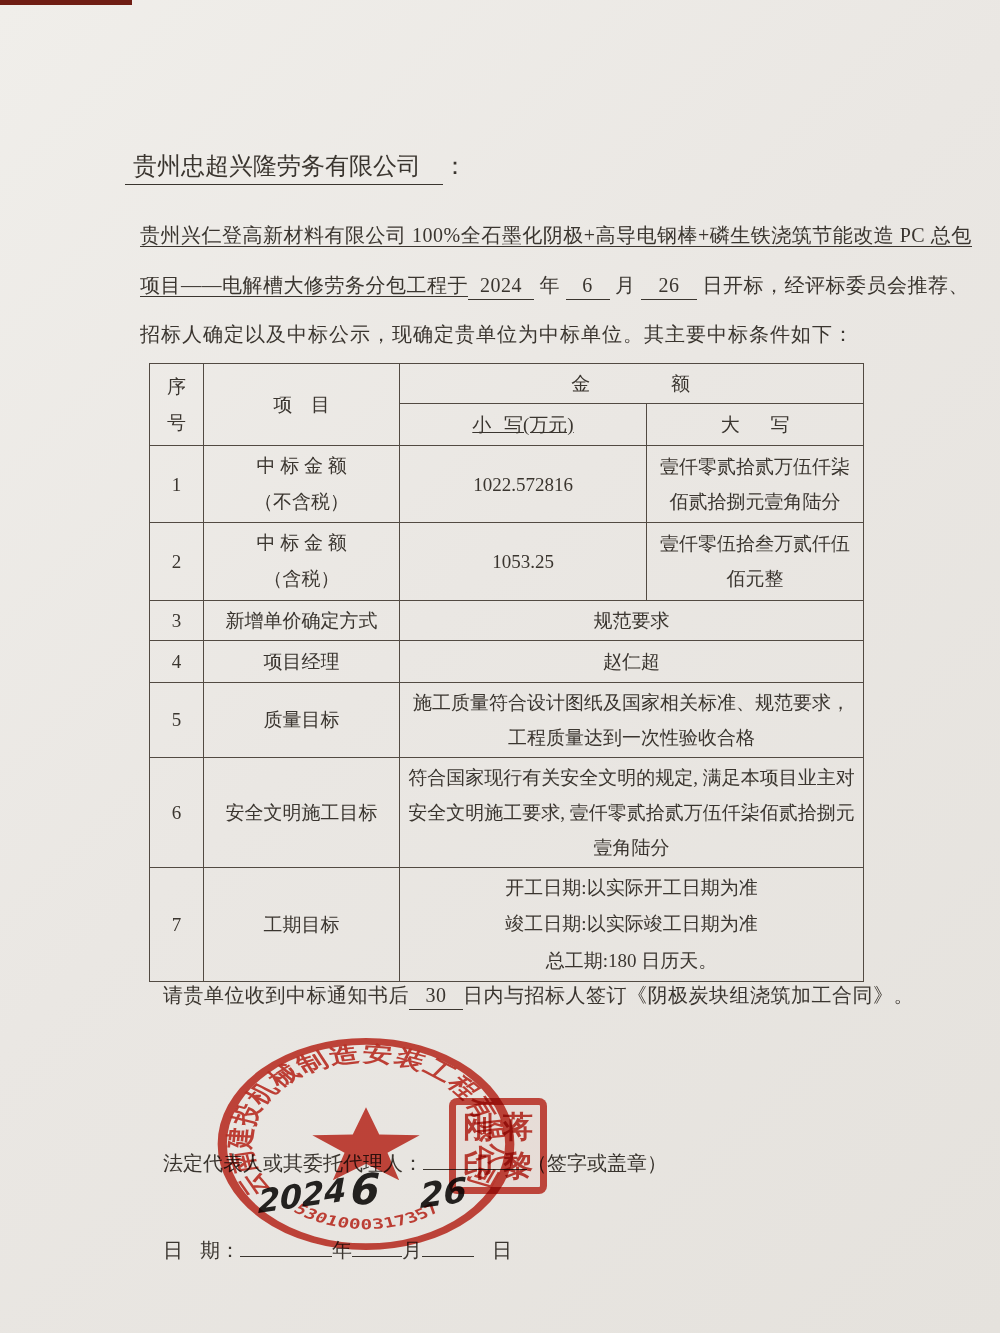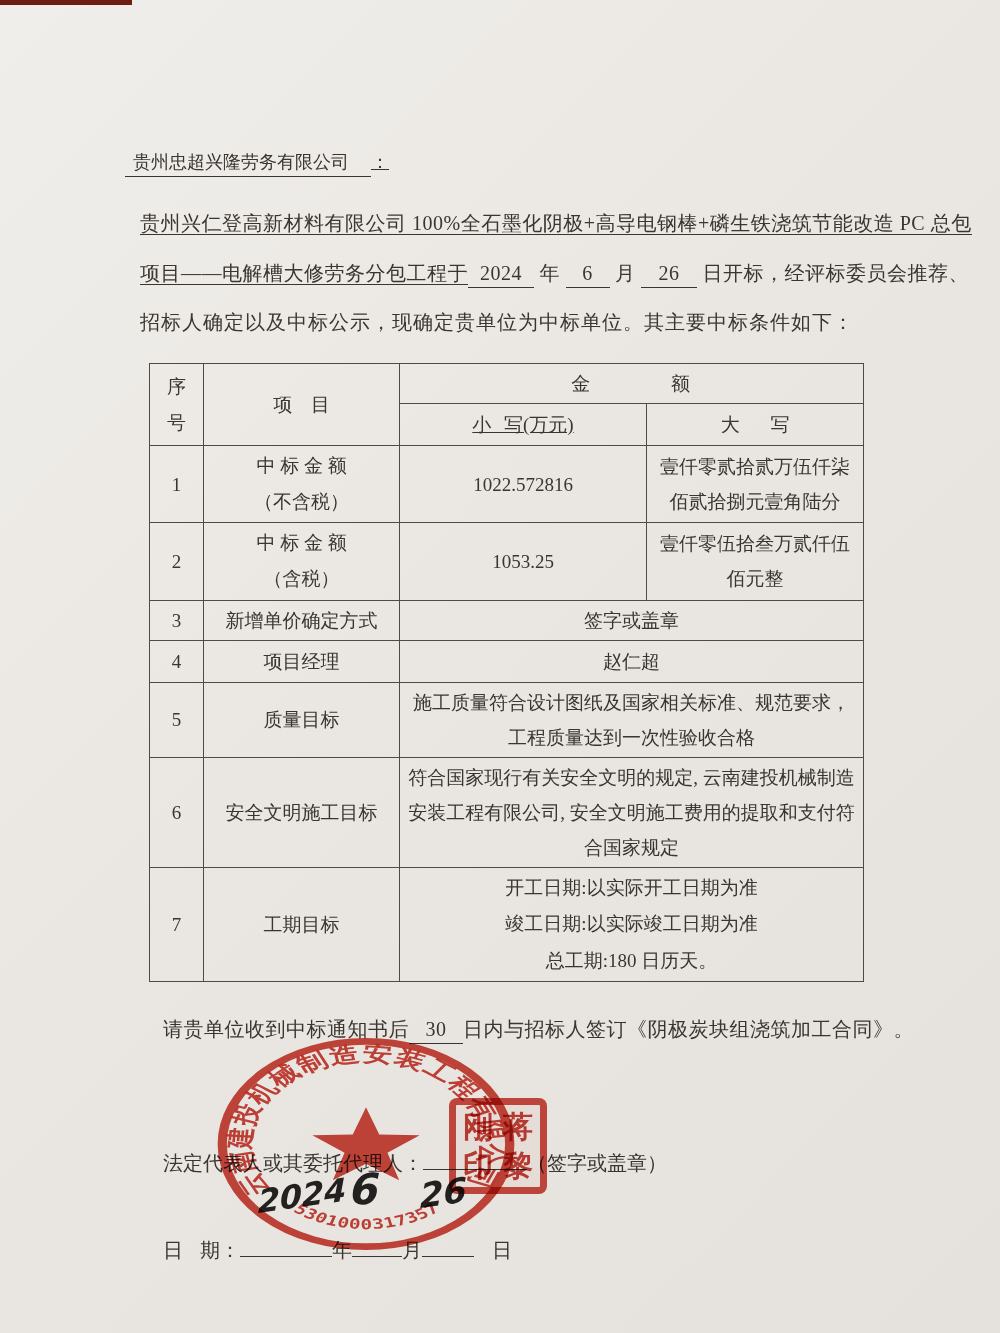--- a/index.html
+++ b/index.html
@@ -10,24 +10,24 @@
     font-family:"Liberation Serif","DejaVu Serif",serif;
     color:#3a352f;
     overflow:hidden;
   }
   .edge-sliver{position:absolute;left:0;top:0;width:132px;height:5px;background:#6f1d13;}
   .title{
     position:absolute;left:0;top:56px;width:100%;
     text-align:center;font-size:28px;font-weight:bold;
     letter-spacing:14px;color:#2f2b27;
   }
-  .addressee-line{position:absolute;left:125px;top:150px;font-size:18px;text-decoration:underline;}
+  .addressee-line{position:absolute;left:125px;top:150px;font-size:24px;}
   .u{border-bottom:1.5px solid #3a352f;}
   .addressee-name{display:inline-block;padding:0 22px 2px 8px;}
-  .body-line{position:absolute;left:140px;width:725px;font-size:20px;white-space:nowrap;letter-spacing:0.5px;}
+  .body-line{position:absolute;left:140px;width:725px;font-size:20px;white-space:nowrap;letter-spacing:0.5px;margin-top:12px;}
   .bl1{top:210px;}
   .bl2{top:260px;}
   .bl3{top:309px;letter-spacing:1px;}
   .blank{display:inline-block;text-align:center;padding-bottom:2px;}
   .blank.y{min-width:66px;}
   .blank.m{min-width:44px;}
   .blank.d{min-width:56px;}
   
   .award-table{
     position:absolute;left:149px;top:363px;
@@ -45,21 +45,21 @@
   .c-big{width:217px;}
   .h-amount{word-spacing:72px;letter-spacing:2px;}
   .h-big{word-spacing:26px;}
   .h-small{word-spacing:8px;text-decoration:underline;}
   .h-item{word-spacing:14px;}
   .two-line div{line-height:1.9;}
   .r1{height:75px;} .r2{height:65px;} .r3{height:38px;} .r4{height:42px;}
   .r5{height:72px;} .r6{height:108px;} .r7{height:105px;}
   .hA{height:40px;} .hB{height:42px;}
   .wrapcell{white-space:normal;line-height:1.85;}
-  .closing-line{position:absolute;left:163px;top:982px;font-size:20px;letter-spacing:0.5px;margin-top:34px;}
+  .closing-line{position:absolute;left:163px;top:982px;font-size:20px;letter-spacing:0.5px;}
   .days-blank{display:inline-block;min-width:54px;text-align:center;padding-bottom:2px;}
   
   .sig-line{position:absolute;left:163px;font-size:20px;}
   .sig1{top:1108px;}
   .sig2{top:1150px;}
   .sig3{top:1237px;}
   .sp{word-spacing:12px;}
   .bidder-name{display:inline-block;padding:0 14px 2px 10px;}
   .rep-blank{display:inline-block;min-width:104px;padding-bottom:2px;}
   .date-blank{display:inline-block;padding-bottom:2px;text-align:center;}
@@ -137,36 +137,36 @@
       <td class="two-line">
             <div>中 标 金 额</div>
             <div>（含税）</div>
           </td>
       <td>1053.25</td>
       <td class="wrapcell">壹仟零伍拾叁万贰仟伍佰元整</td>
     </tr>
     <tr class="r3">
       <td>3</td>
       <td>新增单价确定方式</td>
-      <td colspan="2">签字或盖章</td>
+      <td colspan="2">规范要求</td>
     </tr>
     <tr class="r4">
       <td>4</td>
       <td>项目经理</td>
       <td colspan="2">赵仁超</td>
     </tr>
     <tr class="r5">
       <td>5</td>
       <td>质量目标</td>
       <td colspan="2" class="wrapcell">施工质量符合设计图纸及国家相关标准、规范要求，工程质量达到一次性验收合格</td>
     </tr>
     <tr class="r6">
       <td>6</td>
       <td>安全文明施工目标</td>
-      <td colspan="2" class="wrapcell">符合国家现行有关安全文明的规定, 云南建投机械制造安装工程有限公司, 安全文明施工费用的提取和支付符合国家规定</td>
+      <td colspan="2" class="wrapcell">符合国家现行有关安全文明的规定, 满足本项目业主对安全文明施工要求, 壹仟零贰拾贰万伍仟柒佰贰拾捌元壹角陆分</td>
     </tr>
     <tr class="r7">
       <td>7</td>
       <td>工期目标</td>
       <td colspan="2" class="two-line">
         <div>开工日期:以实际开工日期为准</div>
         <div>竣工日期:以实际竣工日期为准</div>
         <div>总工期:180 日历天。</div>
       </td>
     </tr>

